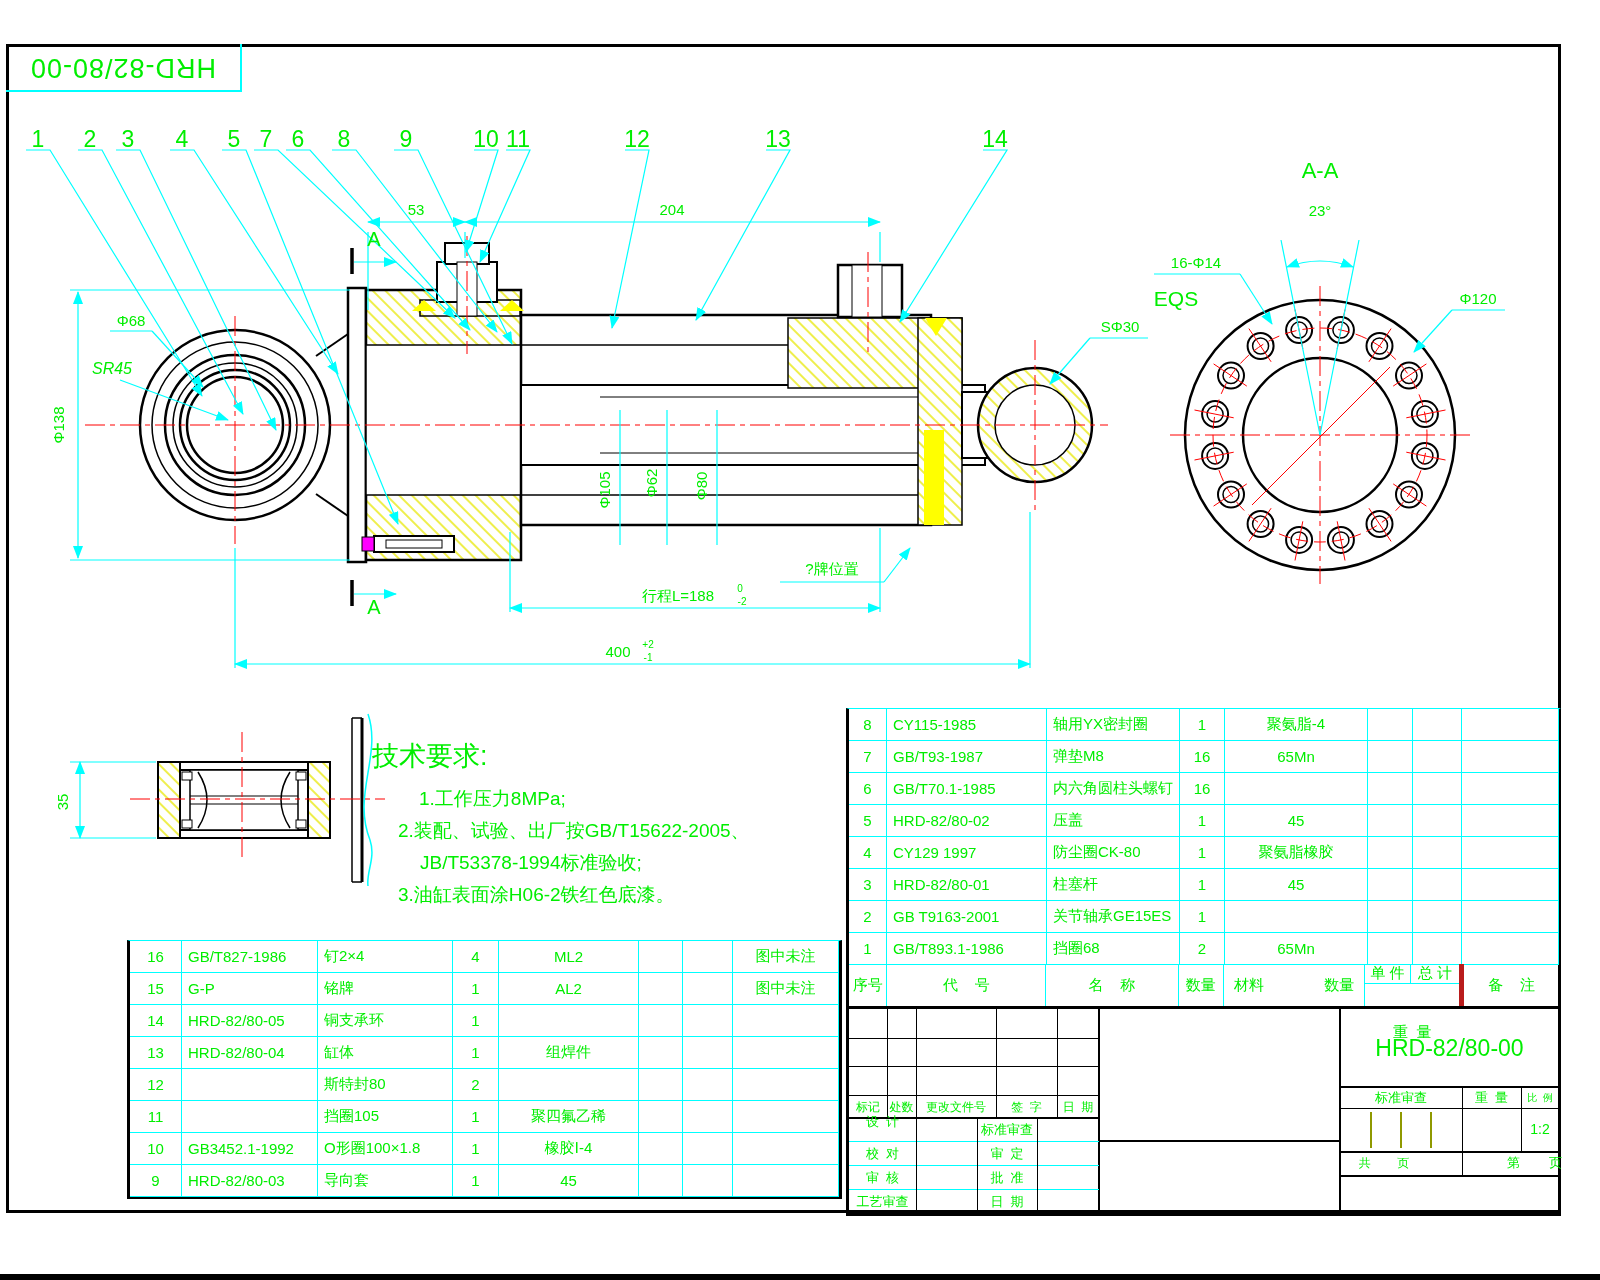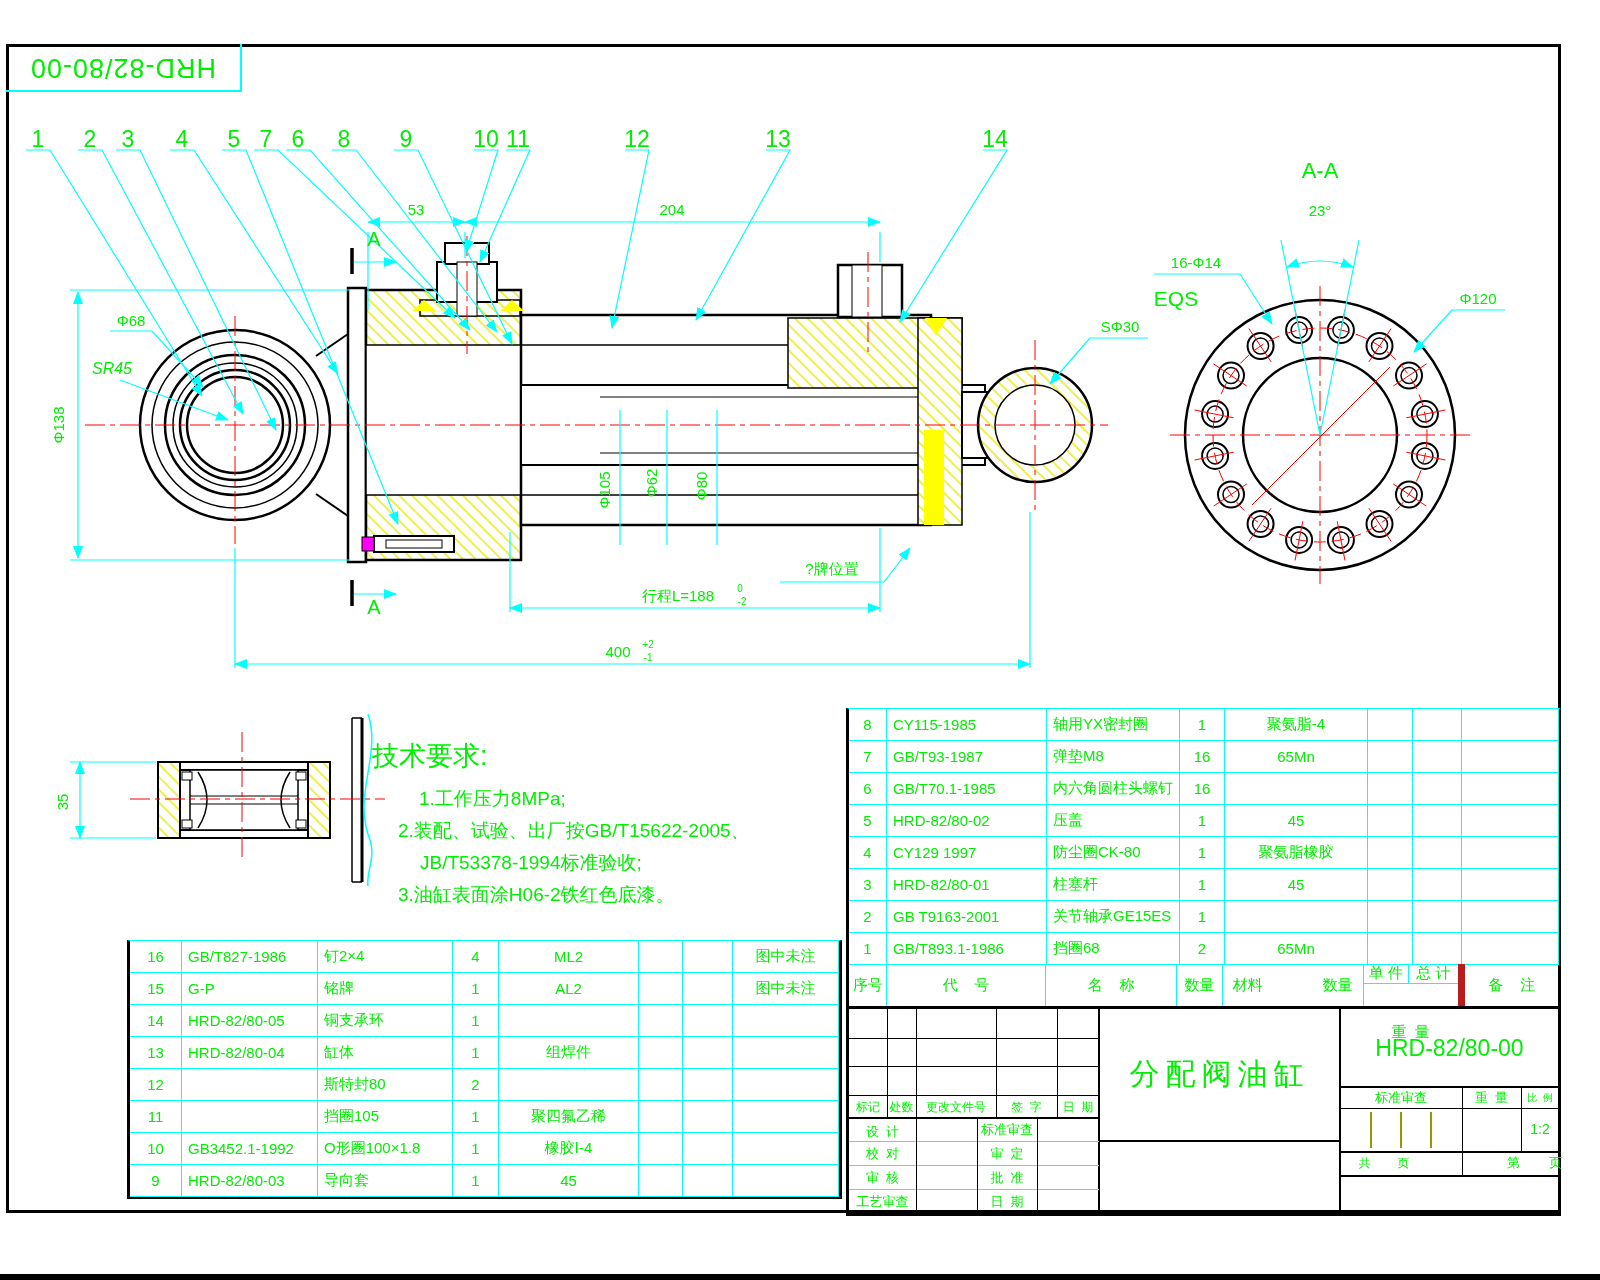--- a/index.html
+++ b/index.html
@@ -430,21 +430,21 @@
 
 <div id="brh" class="abs">
   <div class="hc" style="width:38px;">序号</div>
   <div class="hc" style="width:160px;">代    号</div>
   <div class="hc" style="width:133px;">名    称</div>
   <div class="hc" style="width:45px;">数量</div>
   <div class="hc" style="width:143px;justify-content:space-between;padding:0 10px;box-sizing:border-box;">
     <span>材料</span>
     <span>数量</span>
   </div>
-  <div style="width:94px;display:flex;flex-direction:column;border-right:7px solid #b91c1c;gap:39px;">
+  <div style="width:94px;display:flex;flex-direction:column;border-right:5px solid #b91c1c;gap:39px;">
     <div style="display:flex;height:21px;">
       <span style="width:45px;border-right:1px solid #00ffff;border-bottom:1px solid #00ffff;display:flex;align-items:center;justify-content:center;">单 件</span>
       <span style="width:49px;border-bottom:1px solid #00ffff;display:flex;align-items:center;justify-content:center;">总 计</span>
     </div>
     <div style="height:21px;display:flex;align-items:center;justify-content:center;white-space:pre;">重  量</div>
   </div>
   <div class="hc" style="width:96px;border-right:none;">备    注</div>
 </div>
 
 <div id="tb" class="abs">
@@ -466,30 +466,29 @@
   <div class="tbt" style="left:67px;top:88px;width:80px;height:20px;font-size:12px;">更改文件号</div>
   <div class="tbt" style="left:147px;top:88px;width:61px;height:20px;font-size:12px;">签  字</div>
   <div class="tbt" style="left:208px;top:88px;width:42px;height:20px;font-size:12px;">日  期</div>
 
   <div class="lnc" style="left:0;top:132px;width:250px;height:1px;"></div>
   <div class="lnc" style="left:0;top:156px;width:250px;height:1px;"></div>
   <div class="lnc" style="left:0;top:180px;width:250px;height:1px;"></div>
   <div class="ln" style="left:67px;top:110px;width:1px;height:94px;"></div>
   <div class="ln" style="left:128px;top:110px;width:1px;height:94px;"></div>
   <div class="ln" style="left:188px;top:110px;width:1px;height:94px;"></div>
-  <div class="tbt" style="left:0;top:114px;width:67px;height:18px;font-size:13px;">设  计</div>
+  <div class="tbt" style="left:0;top:104px;width:67px;height:18px;font-size:13px;">设  计</div>
   <div class="tbt" style="left:128px;top:112px;width:60px;height:18px;font-size:13px;">标准审查</div>
   <div class="tbt" style="left:0;top:136px;width:67px;height:18px;font-size:13px;">校  对</div>
   <div class="tbt" style="left:128px;top:136px;width:60px;height:18px;font-size:13px;">审  定</div>
   <div class="tbt" style="left:0;top:160px;width:67px;height:18px;font-size:13px;">审  核</div>
   <div class="tbt" style="left:128px;top:160px;width:60px;height:18px;font-size:13px;">批  准</div>
   <div class="tbt" style="left:0;top:184px;width:67px;height:18px;font-size:13px;">工艺审查</div>
   <div class="tbt" style="left:128px;top:184px;width:60px;height:18px;font-size:13px;">日  期</div>
 
-  <div class="tbt" style="left:250px;top:45px;width:241px;height:40px;font-size:30px;letter-spacing:6px;">分配阀油缸</div>
   <div class="ln" style="left:250px;top:131px;width:241px;height:2px;"></div>
 
   <div class="tbt" style="left:491px;top:24px;width:219px;height:30px;font-size:23px;">HRD-82/80-00</div>
   <div class="ln" style="left:491px;top:77px;width:219px;height:2px;"></div>
   <div class="ln" style="left:491px;top:99px;width:219px;height:1px;"></div>
   <div class="ln" style="left:491px;top:142px;width:219px;height:2px;"></div>
   <div class="ln" style="left:491px;top:166px;width:219px;height:2px;"></div>
   <div class="ln" style="left:613px;top:77px;width:1px;height:89px;"></div>
   <div class="ln" style="left:672px;top:77px;width:1px;height:65px;"></div>
   <div class="tbt" style="left:491px;top:79px;width:122px;height:20px;font-size:13px;">标准审查</div>

